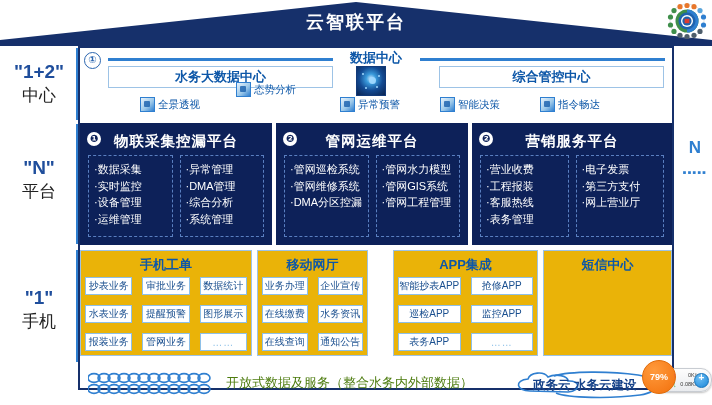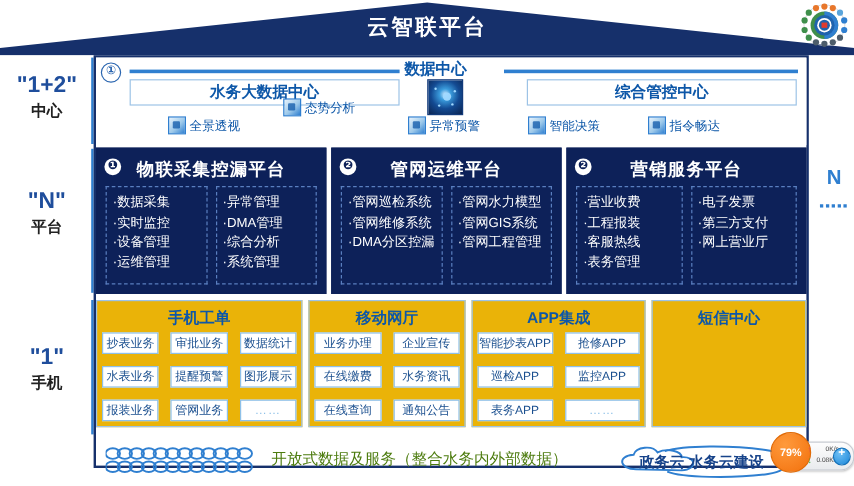--- a/index.html
+++ b/index.html
@@ -28,21 +28,21 @@
   }
 
   
   .rail{
     position:absolute;left:0;width:78px;text-align:center;color:#0b1f5e;
   }
   .rail .big{
     font-size:19px;font-weight:bold;color:#1f4e9c;line-height:1.05;
   }
   .rail .sub{
-    font-size:13px;font-weight:bold;color:#222;margin-top:2px;
+    font-size:17px;font-weight:normal;color:#222;margin-top:2px;
   }
   #rail-center{top:62px;}
   #rail-platform{top:158px;}
   #rail-mobile{top:288px;}
 
   
   .tick{position:absolute;left:76px;width:3px;background:#2f7fd0;}
 
   
   .body-frame{
@@ -55,21 +55,21 @@
     position:absolute;left:80px;top:48px;width:592px;height:73px;
     background:#ffffff;box-sizing:border-box;
   }
   .circ-num{
     position:absolute;width:15px;height:15px;border-radius:50%;
     border:1px solid #2b66b0;color:#2b66b0;font-size:10px;line-height:14px;
     text-align:center;font-weight:bold;background:#fff;
   }
   .hrule{position:absolute;height:3px;background:#2f7fd0;}
   .dc-title{
-    position:absolute;left:337px;top:49px;width:78px;text-align:left;
+    position:absolute;left:337px;top:49px;width:78px;text-align:center;
     font-size:13px;font-weight:bold;color:#0d57a8;
   }
   .dc-icon{
     position:absolute;left:356px;top:66px;width:28px;height:28px;
     border:1px solid #123a7a;
     background:radial-gradient(circle at 50% 42%, #cfe9ff 0%, #3a9bdc 22%, #134a92 55%, #0a2350 100%);
     overflow:hidden;
   }
   .dc-icon .spark{position:absolute;background:#9fd8ff;border-radius:50%;}
   .box-outline{
@@ -371,21 +371,21 @@
         <div class="chip">数据统计</div>
         <div class="chip">水表业务</div>
         <div class="chip">提醒预警</div>
         <div class="chip">图形展示</div>
         <div class="chip">报装业务</div>
         <div class="chip">管网业务</div>
         <div class="chip empty">……</div>
       </div>
     </div>
 
-    <div class="mob-group" style="left:177px;width:131px;">
+    <div class="mob-group" style="left:177px;width:111px;">
       <div class="mob-title">移动网厅</div>
       <div class="mob-grid" style="grid-template-columns:repeat(2,1fr);grid-template-rows:repeat(3,1fr);">
         <div class="chip">业务办理</div>
         <div class="chip">企业宣传</div>
         <div class="chip">在线缴费</div>
         <div class="chip">水务资讯</div>
         <div class="chip">在线查询</div>
         <div class="chip">通知公告</div>
       </div>
     </div>

